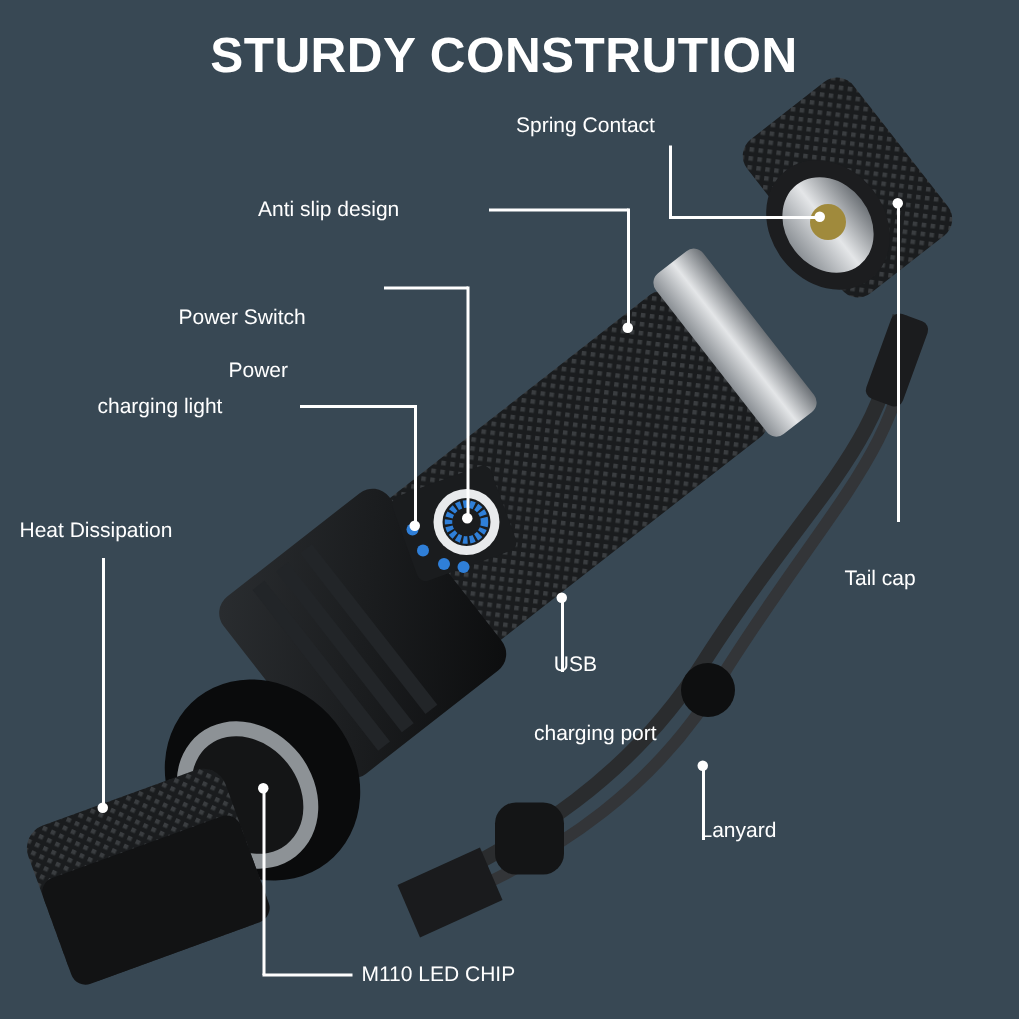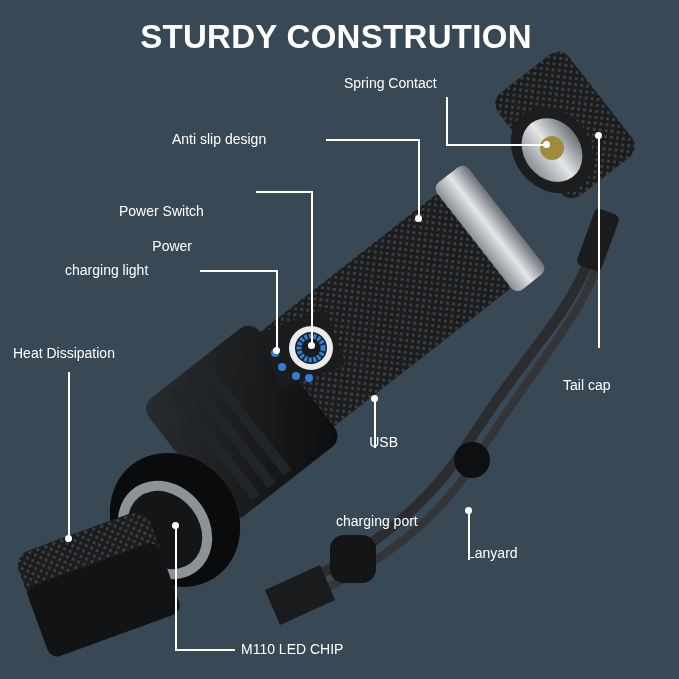--- a/index.html
+++ b/index.html
@@ -102,21 +102,21 @@
 
 <div class="label" style="left:13px; top:342px;">Heat Dissipation</div>
 <div class="line" style="left:68px; top:372px; width:2px; height:166px;"></div>
 <div class="dot" style="left:65px; top:535px;"></div>
 
 <div class="label" style="left:563px; top:354px;margin-top:20px;">Tail cap</div>
 <div class="line" style="left:598px; top:135px; width:2px; height:213px;"></div>
 <div class="dot" style="left:595px; top:132px;"></div>
 
 <div class="label center" style="left:358px; top:431px; width:40px;">USB</div>
-<div class="label" style="left:336px; top:477px;margin-top:33px;">charging port</div>
+<div class="label" style="left:356px; top:477px;">charging port</div>
 <div class="line" style="left:374px; top:398px; width:2px; height:50px;"></div>
 <div class="dot" style="left:371px; top:395px;"></div>
 
 <div class="label" style="left:439px; top:542px;margin-left:28px;">Lanyard</div>
 <div class="line" style="left:468px; top:510px; width:2px; height:50px;"></div>
 <div class="dot" style="left:465px; top:507px;"></div>
 
 <div class="label" style="left:241px; top:638px;">M110 LED CHIP</div>
 <div class="line" style="left:175px; top:525px; width:2px; height:125px;"></div>
 <div class="line" style="left:175px; top:649px; width:60px; height:2px;"></div>

